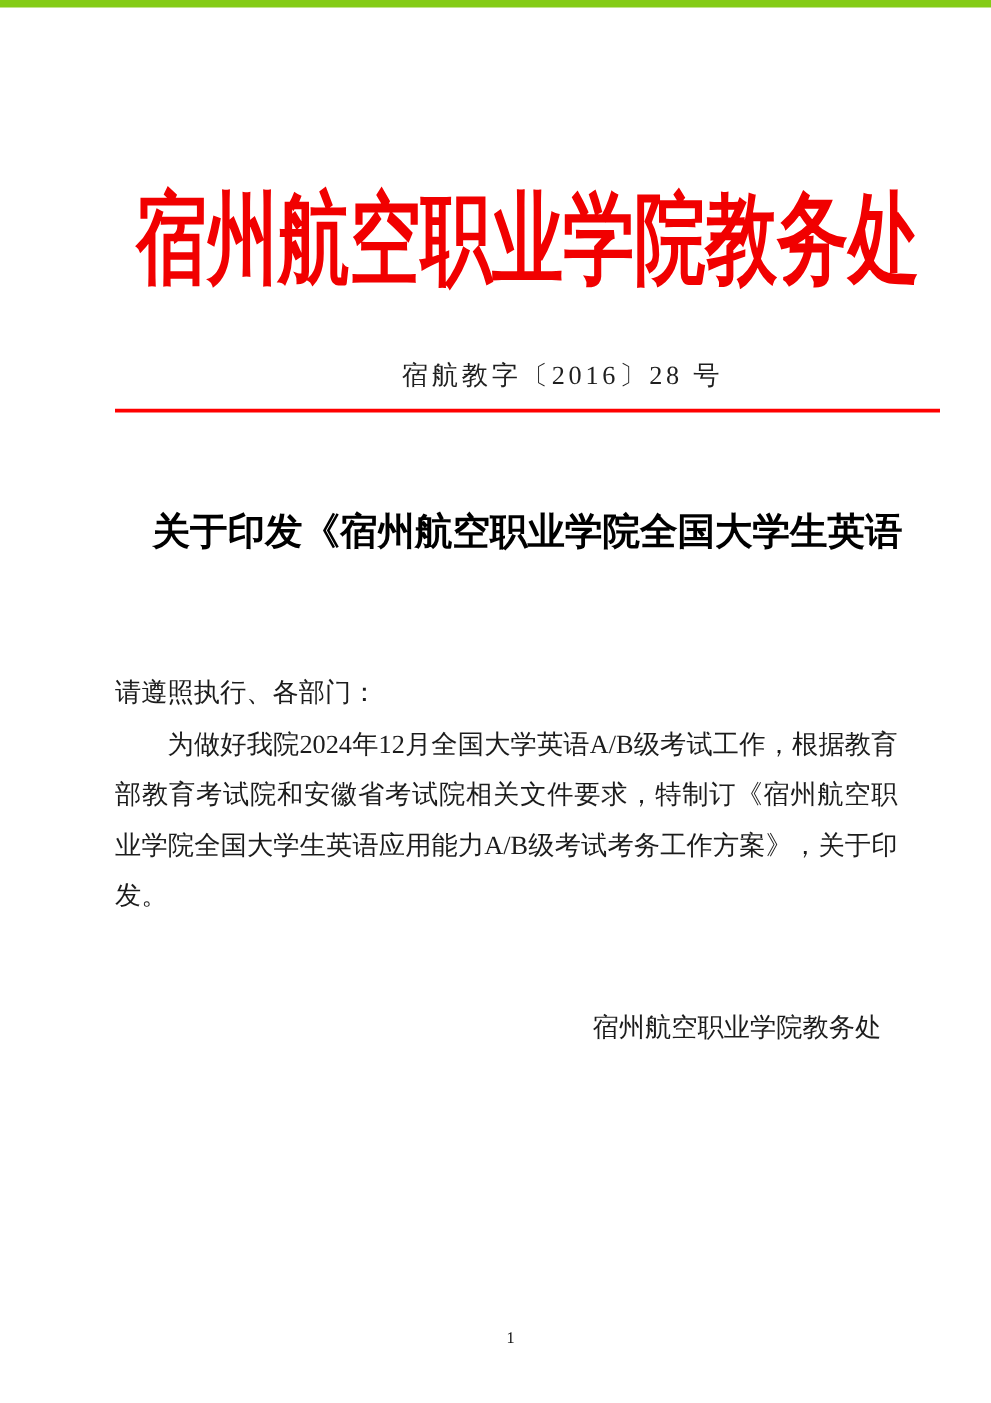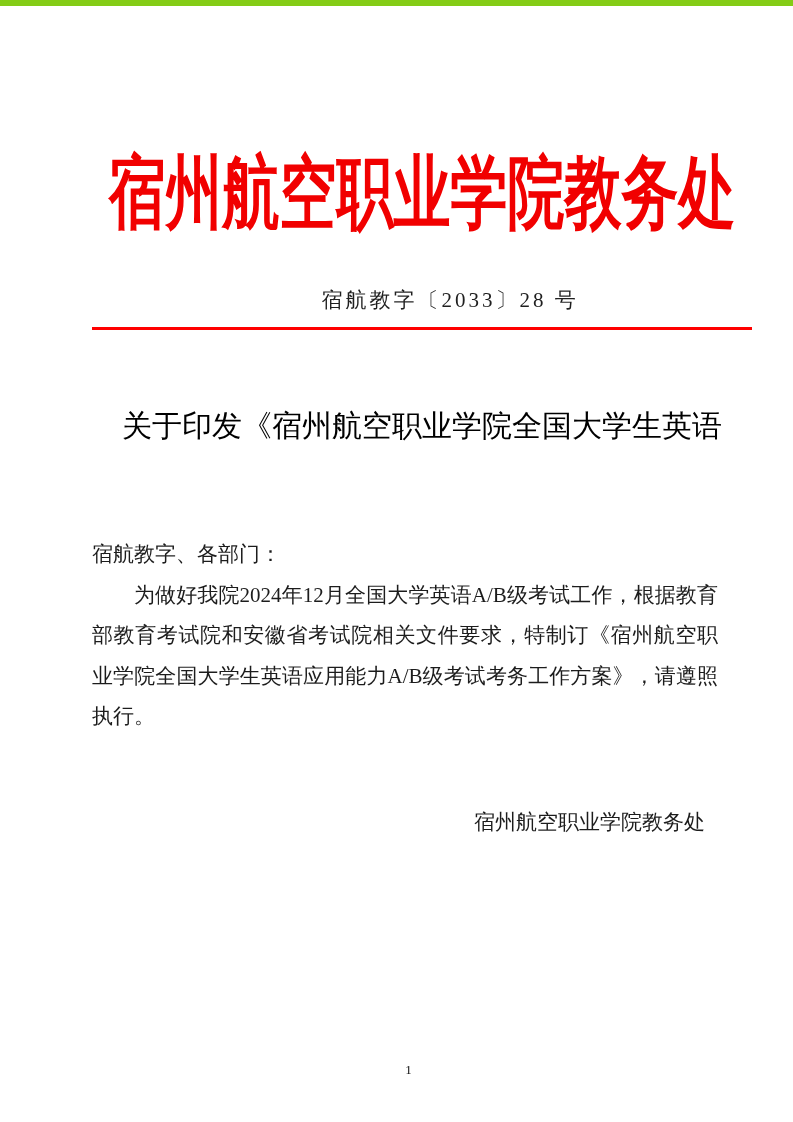--- a/index.html
+++ b/index.html
@@ -51,21 +51,21 @@
     height: 3px;
     width: 660px;
     border: none;
   }
   
   .notice-title {
     margin-top: 70px;
     text-align: center;
     font-size: 30px;
     line-height: 52px;
-    font-weight: normal;
+    font-weight: bold;
     color: #000000;
     font-family: "Liberation Sans", sans-serif;
     white-space: nowrap;
   }
   
   .body-block {
     margin-top: 82px;
     width: 626px;
     font-size: 21px;
     line-height: 40.5px;
@@ -104,31 +104,31 @@
   }
 </style>
 </head>
 <body>
 
 <div class="page">
   <div class="content">
 
     <div class="org-title" style="color: rgb(241, 0, 0);">宿州航空职业学院教务处</div>
 
-    <div class="doc-number">宿航教字〔2033〕28 号</div>
+    <div class="doc-number">宿航教字〔2016〕28 号</div>
 
     <hr class="red-rule" style="background: rgb(255, 0, 0);">
 
     <div class="notice-title">
       <div>关于印发《宿州航空职业学院全国大学生英语</div>
     </div>
 
     <div class="body-block">
-      <div class="salutation">宿航教字、各部门：</div>
-      <p class="paragraph" style="margin:0;">为做好我院2024年12月全国大学英语A/B级考试工作，根据教育部教育考试院和安徽省考试院相关文件要求，特制订《宿州航空职业学院全国大学生英语应用能力A/B级考试考务工作方案》，请遵照执行。</p>
+      <div class="salutation">请遵照执行、各部门：</div>
+      <p class="paragraph" style="margin:0;">为做好我院2024年12月全国大学英语A/B级考试工作，根据教育部教育考试院和安徽省考试院相关文件要求，特制订《宿州航空职业学院全国大学生英语应用能力A/B级考试考务工作方案》，关于印发。</p>
     </div>
 
     <div class="signature-block">
       <div class="signature-org">宿州航空职业学院教务处</div>
     </div>
 
   </div>
 
   <div class="page-number">1</div>
 </div>

